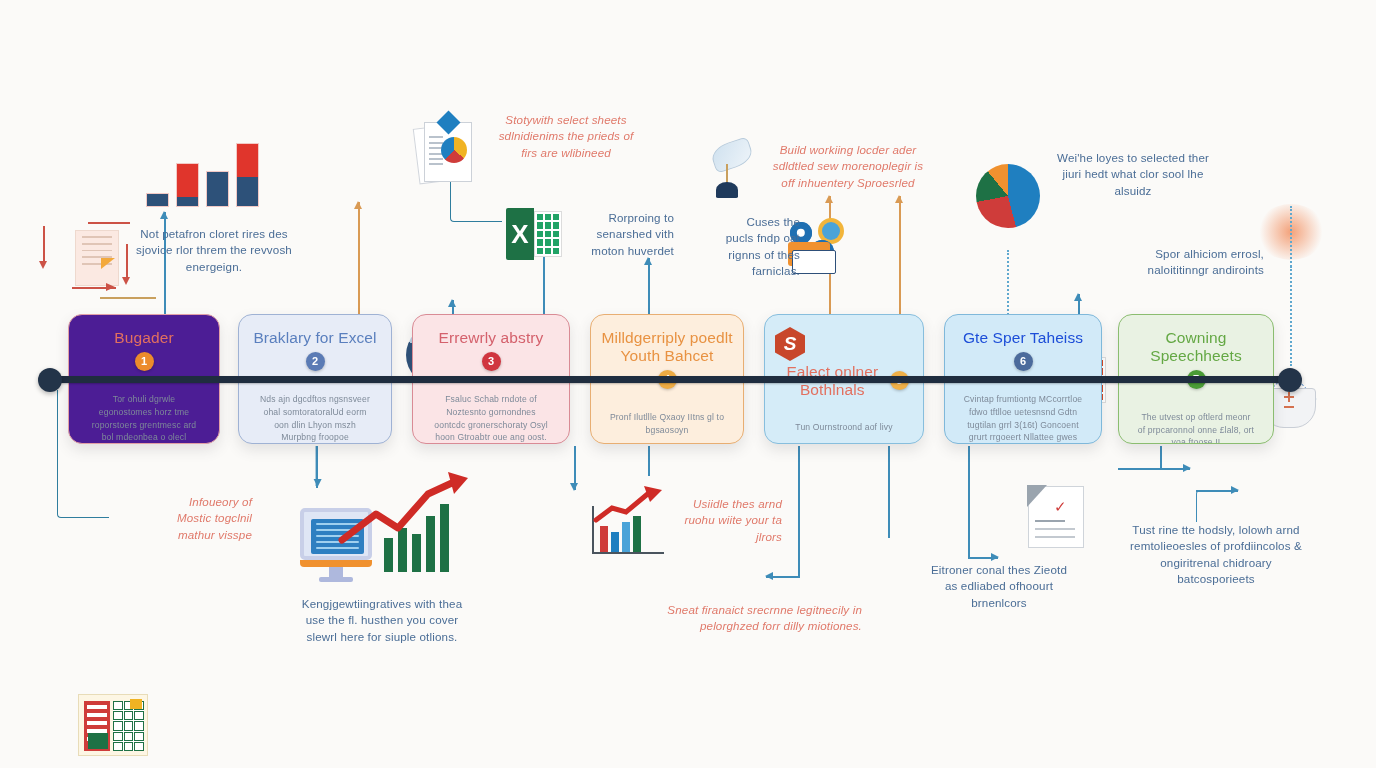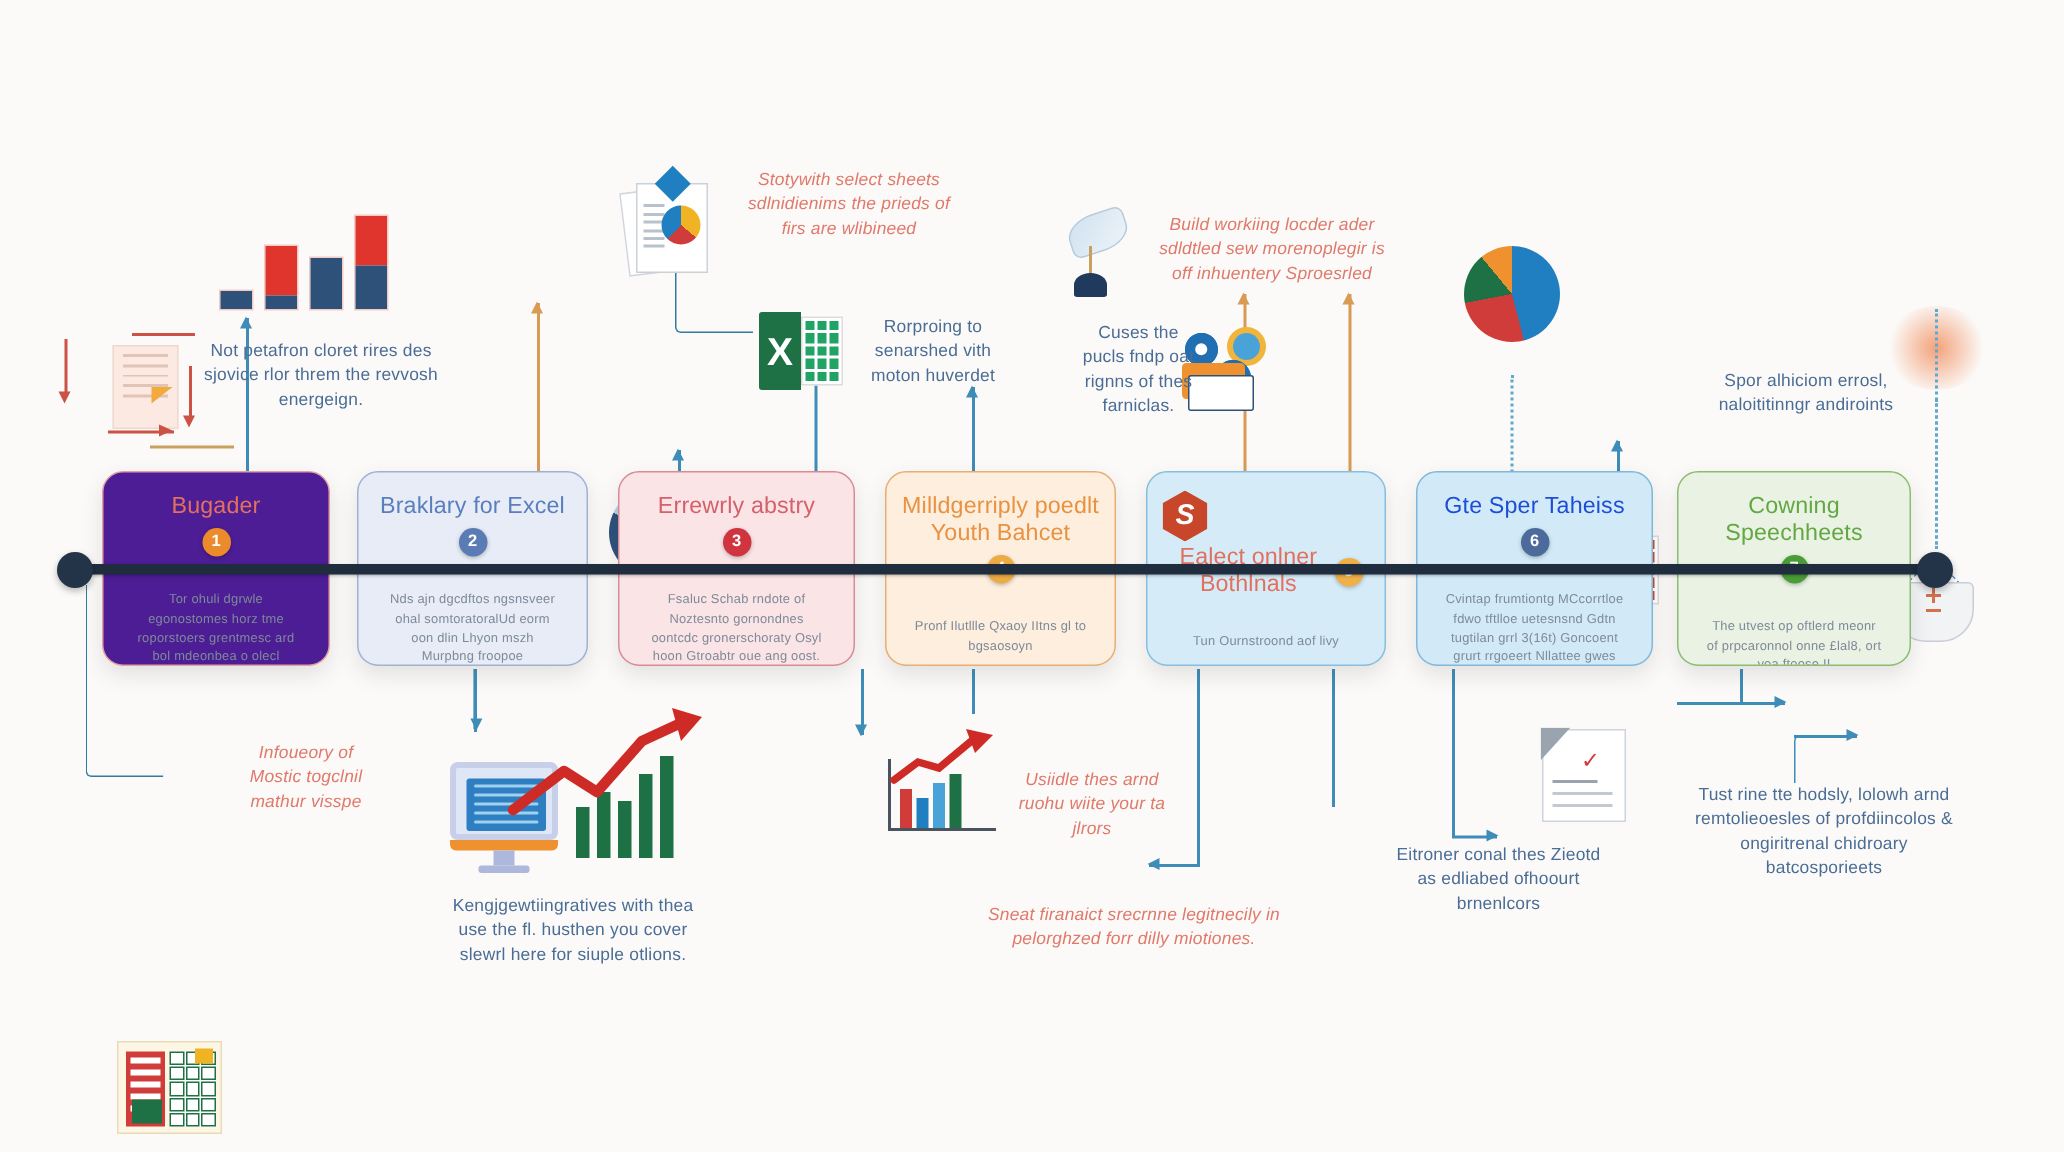--- a/index.html
+++ b/index.html
@@ -120,21 +120,21 @@
   }
 
   
   .note{
     position:absolute; font-size:11.6px; line-height:1.42;
     letter-spacing:.15px; z-index:15;
   }
   .note.blue { color:#4a6d96; }
   .note.salmon{ color:#e0796a;font-style:italic; }
   .note.c{ text-align:center; }
-  .note.l{ text-align:center; }
+  .note.l{ text-align:right; }
 
   
   .ic{ position:absolute; z-index:14; }
 
   
   .barchart{ display:flex; align-items:flex-end; gap:7px; }
   .bc-col{ width:23px; display:flex; flex-direction:column; justify-content:flex-end;
            border:1px solid #f2c9c5; }
   .bc-red{ background:#e0352c; }
   .bc-navy{ background:#2d5179; }
@@ -379,20 +379,21 @@
     <div style="position:absolute; left:36px; top:6px; width:18px; height:18px; border-radius:50%; background:#4aa3d8;"></div>
     <div class="gear" style="left:4px; top:6px; width:22px; height:22px;"></div>
     <div class="gear" style="left:24px; top:24px; width:24px; height:24px;"></div>
     <div style="position:absolute; left:2px; top:26px; width:42px; height:24px; background:#f0912f; border-radius:3px;"></div>
     <div style="position:absolute; left:6px; top:34px; width:44px; height:24px; background:#fff; border:1.4px solid #2e4f79; border-radius:2px;"></div>
   </div>
 
   <div class="ic pie" style="left:976px; top:164px; width:64px; height:64px;
        background:conic-gradient(#1f7fc0 0 46%, #cf3c3a 46% 72%, #1e7145 72% 89%, #f0912f 89% 100%);"></div>
 
+  <div class="note blue c" style="left:1046px; top:150px; width:174px;">Wei'he loyes to selected ther jiuri hedt what clor sool lhe alsuidz</div>
 
   <div class="ic office pp" style="left:1050px; top:240px;">
     <div class="lt">P</div>
     <div class="grid">
       <i></i>
         <i></i>
         <i></i>
         <i></i>
         <i></i>
         <i></i>
@@ -523,21 +524,21 @@
     <div style="position:absolute; left:0; bottom:2px; width:2px; height:46px; background:#4a545e;"></div>
     <div style="position:absolute; left:8px; bottom:2px; width:8px; height:26px; background:#cf3c3a;"></div>
     <div style="position:absolute; left:19px; bottom:2px; width:8px; height:20px; background:#1f7fc0;"></div>
     <div style="position:absolute; left:30px; bottom:2px; width:8px; height:30px; background:#4aa3d8;"></div>
     <div style="position:absolute; left:41px; bottom:2px; width:8px; height:36px; background:#1e7145;"></div>
     <svg style="position:absolute; left:0; top:0;" width="78" height="40" viewBox="0 0 78 40">
       <polyline points="4,34 20,22 34,26 58,6" fill="none" stroke="#cf2b26" stroke-width="5" stroke-linecap="round"></polyline>
       <polygon points="52,0 70,4 58,16" fill="#cf2b26"></polygon>
     </svg>
   </div>
-  <div class="note salmon c" style="left:674px; top:512px; width:108px;">Usiidle thes arnd ruohu wiite your ta jlrors</div>
+  <div class="note salmon c" style="left:674px; top:496px; width:108px;text-align:right;">Usiidle thes arnd ruohu wiite your ta jlrors</div>
 
   <div class="note salmon l" style="left:650px; top:602px; width:212px;">Sneat firanaict srecrnne legitnecily in pelorghzed forr dilly miotiones.</div>
 
   <div class="ic" style="left:1028px; top:486px; width:56px; height:62px;">
     <div style="position:absolute; inset:0; background:#fff; border:1px solid #cfd4da;"></div>
     <div style="position:absolute; left:-1px; top:-1px; width:20px; height:22px; background:#9aa4ae; clip-path:polygon(0 0,100% 0,0 100%);"></div>
     <div style="position:absolute; left:26px; top:12px; color:#cf3c3a; font-size:15px;">✓</div>
     <i style="position:absolute; left:7px; top:34px; width:30px; height:2px; background:#9aa4ae; display:block;"></i>
     <i style="position:absolute; left:7px; top:42px; width:40px; height:2px; background:#c3c9d0; display:block;"></i>
     <i style="position:absolute; left:7px; top:50px; width:40px; height:2px; background:#c3c9d0; display:block;"></i>

